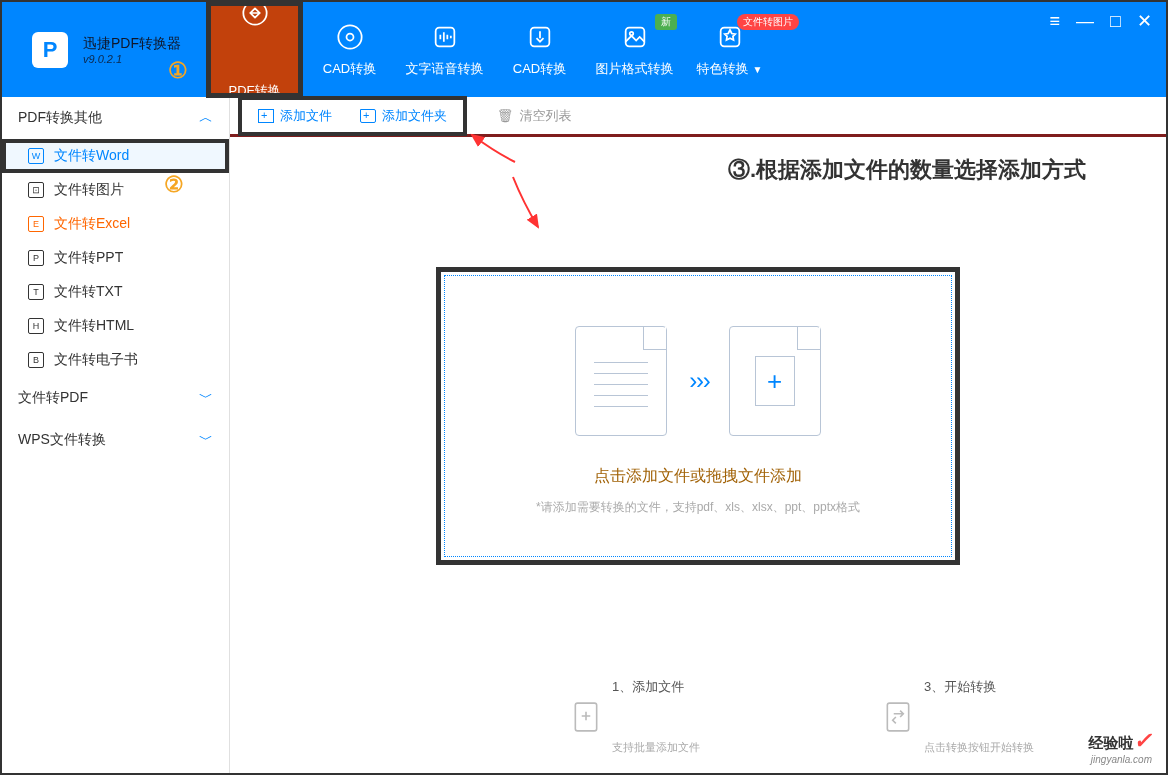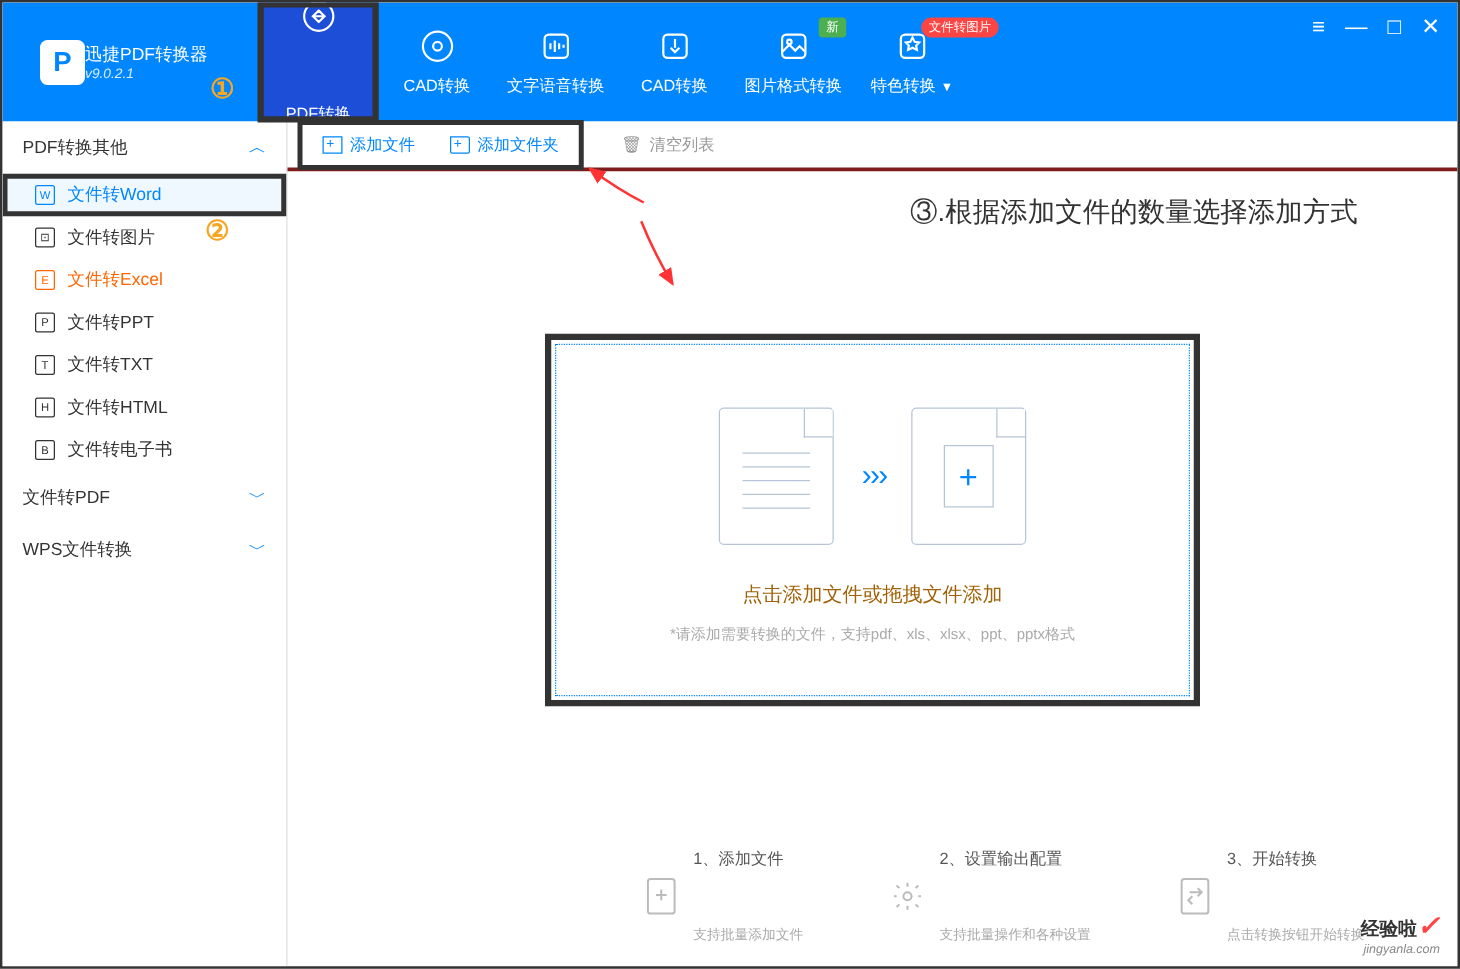--- a/index.html
+++ b/index.html
@@ -1,27 +1,27 @@
 <!DOCTYPE html>
 <html><head>
 <meta charset="utf-8">
 <style>
 * { margin: 0; padding: 0; box-sizing: border-box; font-family: "Microsoft YaHei", -apple-system, sans-serif; }
 body { width: 1168px; height: 775px; background: #fff; border: 2px solid #333; position: relative; overflow: hidden; }
 
 .header { background: #0086ff; height: 95px; display: flex; align-items: center; position: relative; }
 .logo-area { display: flex; align-items: center; padding-left: 30px; width: 205px; }
 .logo-icon { width: 36px; height: 36px; background: #fff; border-radius: 6px; display: flex; align-items: center; justify-content: center; color: #0086ff; font-weight: bold; font-size: 22px; }
-.logo-text { margin-left: 0; color: #ffffff; }
+.logo-text { margin-left: 15px; color: #0f172a; }
 .app-name { font-size: 14px; }
 .app-version { font-size: 11px; opacity: 0.85; font-style: italic; }
 
 .nav-tabs { display: flex; height: 100%; }
 .nav-tab { width: 95px; height: 95px; display: flex; flex-direction: column; align-items: center; justify-content: center; color: #fff; cursor: pointer; position: relative; }
-.nav-tab.active { background: #1d4ed8; gap: 47px; }
+.nav-tab.active { background: #c2410c; gap: 47px; }
 .nav-tab.highlighted { outline: 5px solid #333; outline-offset: -4px; }
 .nav-tab-icon { width: 30px; height: 30px; margin-bottom: 8px; display: flex; align-items: center; justify-content: center; }
 .nav-tab-icon svg { width: 28px; height: 28px; stroke: #fff; fill: none; stroke-width: 1.5; }
 .nav-tab-label { font-size: 13px; }
 
 .badge-new { position: absolute; top: 12px; right: 5px; background: #4caf50; color: #fff; font-size: 10px; padding: 1px 6px; border-radius: 3px; }
 .badge-ocr { position: absolute; top: 12px; left: 55px; background: #ff4444; color: #fff; font-size: 10px; padding: 1px 6px; border-radius: 8px; white-space: nowrap; }
 .dropdown-arrow { margin-left: 4px; font-size: 10px; }
 
 .window-controls { position: absolute; right: 14px; top: 10px; display: flex; gap: 16px; color: #fff; font-size: 18px; }
@@ -44,21 +44,21 @@
 .content { flex: 1; display: flex; flex-direction: column; position: relative; }
 .toolbar { height: 40px; display: flex; align-items: center; padding-left: 12px; border-bottom: 3px solid #7f1d1d; }
 .toolbar-group { display: flex; outline: 4px solid #333; padding: 2px; margin-right: 20px; }
 .toolbar-btn { display: flex; align-items: center; gap: 6px; padding: 5px 14px; font-size: 13px; color: #0086ff; cursor: pointer; }
 .toolbar-btn .ticon { width: 16px; height: 14px; border: 1px solid #0086ff; position: relative; }
 .toolbar-btn .ticon.file::before { content:"+"; position:absolute; left:2px; top:-1px; font-size:11px; }
 .toolbar-btn .ticon.folder { border-radius: 0 2px 2px 2px; }
 .toolbar-btn .ticon.folder::before { content:"+"; position:absolute; left:2px; top:-1px; font-size:11px; }
 .clear-btn { display: flex; align-items: center; gap: 6px; padding: 5px 14px; font-size: 13px; color: #999; cursor: pointer; }
 
-.annotation-text { position: absolute; top: 58px; left: 498px; font-size: 22px; color: #333; }
+.annotation-text { position: absolute; top: 58px; left: 498px; font-size: 22px; color: #333; font-weight: bold; }
 .arrow-svg { position: absolute; pointer-events: none; }
 
 .dropzone-wrap { position: relative; margin: 130px auto 0; width: 524px; }
 .dropzone-outer { border: 5px solid #333; padding: 3px; }
 .dropzone { border: 1px dotted #0086ff; padding: 50px 30px 40px; text-align: center; position: relative; }
 .dz-icons { display: flex; align-items: center; justify-content: center; gap: 22px; margin-bottom: 30px; }
 .doc-icon { width: 92px; height: 110px; border: 1px solid #b8c5d6; border-radius: 4px; position: relative; background: #fff; }
 .doc-icon::after { content: ""; position: absolute; top: 0; right: 0; width: 22px; height: 22px; border-left: 1px solid #b8c5d6; border-bottom: 1px solid #b8c5d6; background: linear-gradient(135deg, transparent 50%, #fff 50%); }
 .doc-lines { position: absolute; top: 35px; left: 18px; right: 18px; }
 .doc-lines div { height: 1px; background: #b8c5d6; margin-bottom: 10px; }
@@ -274,32 +274,20 @@
               <path d="M12 10 v8 M8 14 h8"></path>
             </svg>
           </div>
         <div class="step-text">
           <div class="step-title">1、添加文件</div>
           <div class="step-sub">支持批量添加文件</div>
         </div>
       </div>
       <div class="step">
         <div class="step-icon">
-            <svg viewBox="0 0 24 24">
-              <circle cx="12" cy="12" r="3"></circle>
-              <path d="M12 2 v3 M12 19 v3 M4 12 h-2 M22 12 h-2 M6 6 l-2-2 M20 20 l-2-2 M6 18 l-2 2 M20 4 l-2 2"></path>
-            </svg>
-          </div>
-        <div class="step-text">
-          <div class="step-title">2、设置输出配置</div>
-          <div class="step-sub">支持批量操作和各种设置</div>
-        </div>
-      </div>
-      <div class="step">
-        <div class="step-icon">
             <svg viewBox="0 0 24 30">
               <rect x="2" y="2" width="20" height="26" rx="2"></rect>
               <path d="M8 12 h8 M14 9 l3 3 -3 3 M10 21 l-3-3 3-3"></path>
             </svg>
           </div>
         <div class="step-text">
           <div class="step-title">3、开始转换</div>
           <div class="step-sub">点击转换按钮开始转换</div>
         </div>
       </div>

